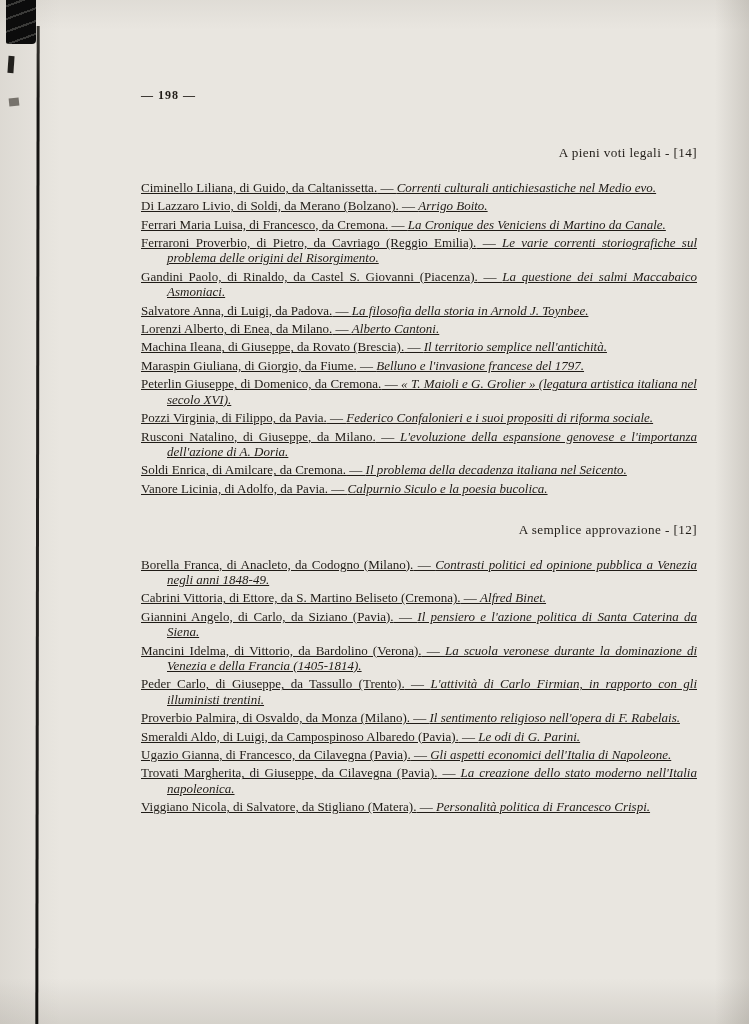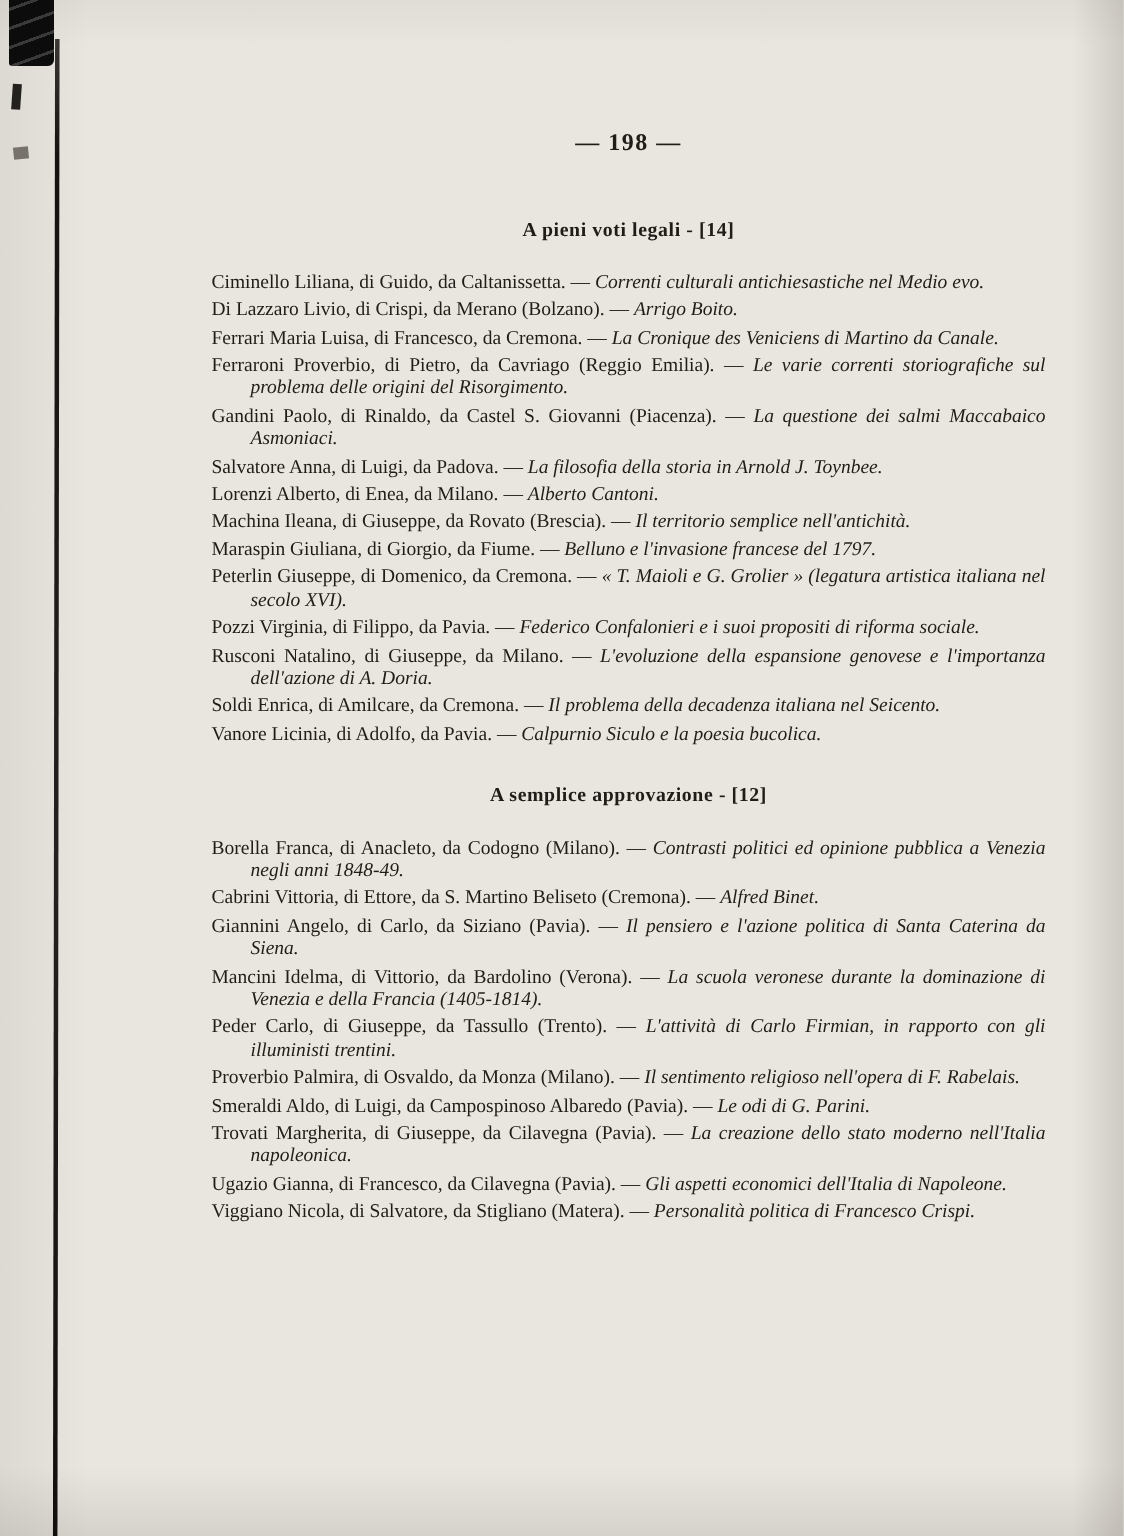--- a/index.html
+++ b/index.html
@@ -56,39 +56,40 @@
   
   .content {
     position: absolute;
     left: 141px;
     top: 88px;
     width: 556px;
     font-size: 13px;
     line-height: 15.4px;
   }
   .page-number {
-    text-align: center;
+    text-align: left;
     font-weight: bold;
-    font-size: 16px;
+    font-size: 12px;
     letter-spacing: 1px;
     margin: 0 0 42px 0;
   }
   .section-heading {
-    text-align: center;
-    font-weight: bold;
+    text-align: right;
+    font-weight: normal;
     font-size: 13.2px;
     letter-spacing: 0.4px;
     margin: 26px 0 19px 0;
   }
   section:first-of-type .section-heading { margin-top: 0; }
   .entry {
     margin: 0 0 3px 0;
     padding-left: 26px;
     text-indent: -26px;
     text-align: justify;
+    text-decoration: underline;
   }
   .entry .title { font-style: italic; }
   .entry .dash { white-space: pre; }
 </style>
 </head>
 <body>
 
 <div class="page">
 
   <div class="binding-blob"></div>
@@ -96,21 +97,21 @@
   <div class="mark-2"></div>
   <div class="edge-line"></div>
 
   <div class="content">
     <p class="page-number">— 198 —</p>
 
     <div>
         <section>
           <h2 class="section-heading">A pieni voti legali - [14]</h2>
           <p class="entry"><span class="name">Ciminello Liliana, di Guido, da Caltanissetta.</span><span class="dash"> — </span><span class="title">Correnti culturali antichiesastiche nel Medio evo.</span></p>
-          <p class="entry"><span class="name">Di Lazzaro Livio, di Crispi, da Merano (Bolzano).</span><span class="dash"> — </span><span class="title">Arrigo Boito.</span></p>
+          <p class="entry"><span class="name">Di Lazzaro Livio, di Soldi, da Merano (Bolzano).</span><span class="dash"> — </span><span class="title">Arrigo Boito.</span></p>
           <p class="entry"><span class="name">Ferrari Maria Luisa, di Francesco, da Cremona.</span><span class="dash"> — </span><span class="title">La Cronique des Veniciens di Martino da Canale.</span></p>
           <p class="entry"><span class="name">Ferraroni Proverbio, di Pietro, da Cavriago (Reggio Emilia).</span><span class="dash"> — </span><span class="title">Le varie correnti storiografiche sul problema delle origini del Risorgimento.</span></p>
           <p class="entry"><span class="name">Gandini Paolo, di Rinaldo, da Castel S. Giovanni (Piacenza).</span><span class="dash"> — </span><span class="title">La questione dei salmi Maccabaico Asmoniaci.</span></p>
           <p class="entry"><span class="name">Salvatore Anna, di Luigi, da Padova.</span><span class="dash"> — </span><span class="title">La filosofia della storia in Arnold J. Toynbee.</span></p>
           <p class="entry"><span class="name">Lorenzi Alberto, di Enea, da Milano.</span><span class="dash"> — </span><span class="title">Alberto Cantoni.</span></p>
           <p class="entry"><span class="name">Machina Ileana, di Giuseppe, da Rovato (Brescia).</span><span class="dash"> — </span><span class="title">Il territorio semplice nell'antichità.</span></p>
           <p class="entry"><span class="name">Maraspin Giuliana, di Giorgio, da Fiume.</span><span class="dash"> — </span><span class="title">Belluno e l'invasione francese del 1797.</span></p>
           <p class="entry"><span class="name">Peterlin Giuseppe, di Domenico, da Cremona.</span><span class="dash"> — </span><span class="title">« T. Maioli e G. Grolier » (legatura artistica italiana nel secolo XVI).</span></p>
           <p class="entry"><span class="name">Pozzi Virginia, di Filippo, da Pavia.</span><span class="dash"> — </span><span class="title">Federico Confalonieri e i suoi propositi di riforma sociale.</span></p>
           <p class="entry"><span class="name">Rusconi Natalino, di Giuseppe, da Milano.</span><span class="dash"> — </span><span class="title">L'evoluzione della espansione genovese e l'importanza dell'azione di A. Doria.</span></p>
@@ -119,20 +120,20 @@
         </section>
         <section>
           <h2 class="section-heading">A semplice approvazione - [12]</h2>
           <p class="entry"><span class="name">Borella Franca, di Anacleto, da Codogno (Milano).</span><span class="dash"> — </span><span class="title">Contrasti politici ed opinione pubblica a Venezia negli anni 1848-49.</span></p>
           <p class="entry"><span class="name">Cabrini Vittoria, di Ettore, da S. Martino Beliseto (Cremona).</span><span class="dash"> — </span><span class="title">Alfred Binet.</span></p>
           <p class="entry"><span class="name">Giannini Angelo, di Carlo, da Siziano (Pavia).</span><span class="dash"> — </span><span class="title">Il pensiero e l'azione politica di Santa Caterina da Siena.</span></p>
           <p class="entry"><span class="name">Mancini Idelma, di Vittorio, da Bardolino (Verona).</span><span class="dash"> — </span><span class="title">La scuola veronese durante la dominazione di Venezia e della Francia (1405-1814).</span></p>
           <p class="entry"><span class="name">Peder Carlo, di Giuseppe, da Tassullo (Trento).</span><span class="dash"> — </span><span class="title">L'attività di Carlo Firmian, in rapporto con gli illuministi trentini.</span></p>
           <p class="entry"><span class="name">Proverbio Palmira, di Osvaldo, da Monza (Milano).</span><span class="dash"> — </span><span class="title">Il sentimento religioso nell'opera di F. Rabelais.</span></p>
           <p class="entry"><span class="name">Smeraldi Aldo, di Luigi, da Campospinoso Albaredo (Pavia).</span><span class="dash"> — </span><span class="title">Le odi di G. Parini.</span></p>
+          <p class="entry"><span class="name">Ugazio Gianna, di Francesco, da Cilavegna (Pavia).</span><span class="dash"> — </span><span class="title">Gli aspetti economici dell'Italia di Napoleone.</span></p>
           <p class="entry"><span class="name">Trovati Margherita, di Giuseppe, da Cilavegna (Pavia).</span><span class="dash"> — </span><span class="title">La creazione dello stato moderno nell'Italia napoleonica.</span></p>
-          <p class="entry"><span class="name">Ugazio Gianna, di Francesco, da Cilavegna (Pavia).</span><span class="dash"> — </span><span class="title">Gli aspetti economici dell'Italia di Napoleone.</span></p>
           <p class="entry"><span class="name">Viggiano Nicola, di Salvatore, da Stigliano (Matera).</span><span class="dash"> — </span><span class="title">Personalità politica di Francesco Crispi.</span></p>
         </section>
       </div>
   </div>
 
 </div>
 
 </body></html>

